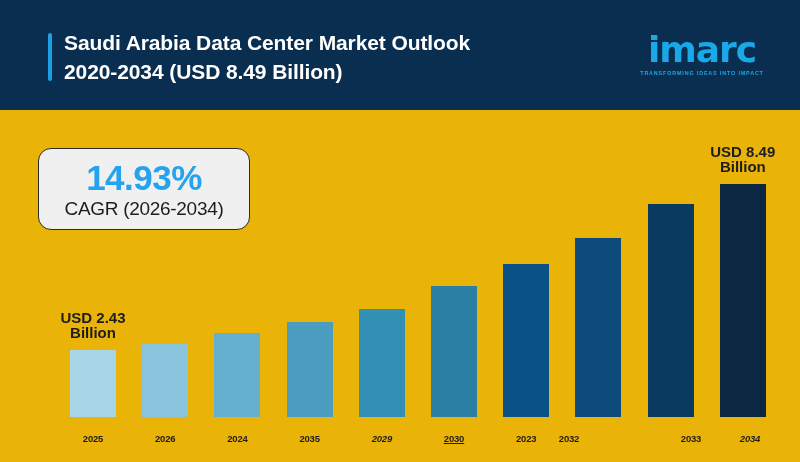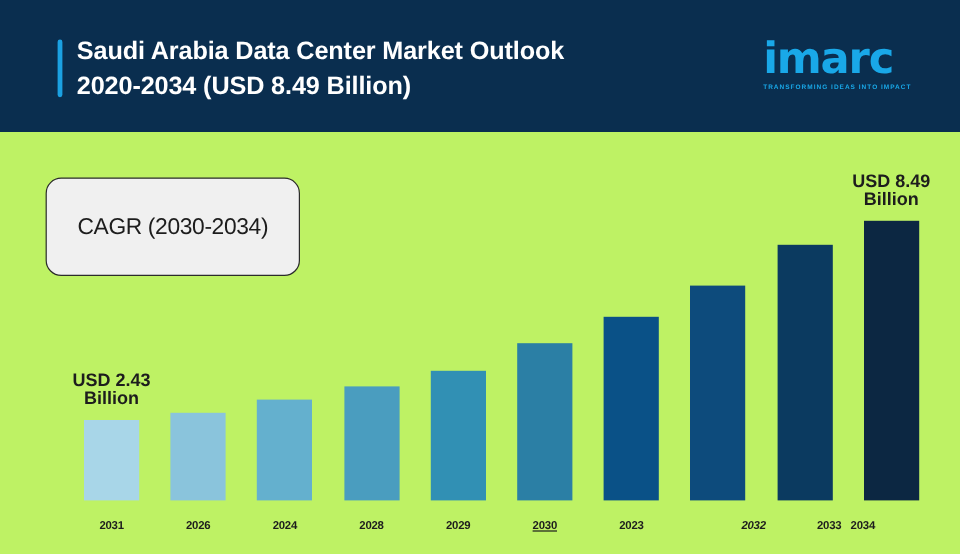--- a/index.html
+++ b/index.html
@@ -10,21 +10,21 @@
     width: 800px;
     height: 462px;
     background: #f0f0f0;
     font-family: "Liberation Sans", sans-serif;
     overflow: hidden;
   }
   #infographic {
     position: relative;
     width: 800px;
     height: 462px;
-    background: #bef264;
+    background: #eab308;
   }
 
   
   #header {
     position: absolute;
     left: 0; top: 0;
     width: 800px;
     height: 110px;
     background: #0a2e4f;
     box-sizing: border-box;
@@ -49,21 +49,21 @@
     letter-spacing: -0.1px;
     white-space: nowrap;
   }
 
   
   #logo {
     position: absolute;
     right: 32px; top: 33px;
     width: 132px;
     height: 50px;
-    text-align: left;
+    text-align: center;
   }
   #logo-word {
     color: #19a8e8;
     font-size: 36px;
     font-weight: bold;
     line-height: 34px;
     letter-spacing: -1px;
     font-family: "DejaVu Sans", sans-serif;
   }
   #logo-tagline {
@@ -154,67 +154,68 @@
       <div class="title-line">Saudi Arabia Data Center Market Outlook</div>
       <div class="title-line">2020-2034 (USD 8.49 Billion)</div>
     </div>
     <div id="logo">
       <div id="logo-word">imarc</div>
       <div id="logo-tagline">TRANSFORMING IDEAS INTO IMPACT</div>
     </div>
   </div>
 
   <div id="cagr-box">
-    <div id="cagr-label">CAGR (2030-2034)</div>
+    <div id="cagr-value">14.93%</div>
+    <div id="cagr-label">CAGR (2026-2034)</div>
   </div>
 
   <div id="chart">
       <div class="bar-slot" style="left: 70px; height: 66.5609px;">
         <div class="bar" style="height: 66.5609px; background: rgb(168, 214, 232);"></div>
         <div class="bar-value-label" style="bottom: 76.5609px;">
           <div>USD 2.43</div>
           <div>Billion</div>
         </div>
       </div>
-      <div class="x-label" style="left: 70px; width: 46px;">2031</div>
+      <div class="x-label" style="left: 70px; width: 46px;">2025</div>
       <div class="bar-slot" style="left: 142.2px; height: 72.8609px;">
         <div class="bar" style="height: 72.8609px; background: rgb(138, 196, 220);"></div>
       </div>
       <div class="x-label" style="left: 142.2px; width: 46px; text-align: center;">2026</div>
       <div class="bar-slot" style="left: 214.4px; height: 83.5435px;">
         <div class="bar" style="height: 83.5435px; background: rgb(100, 176, 206);"></div>
       </div>
       <div class="x-label" style="left: 214.4px; width: 46px;">2024</div>
       <div class="bar-slot" style="left: 286.6px; height: 95.3217px;">
         <div class="bar" style="height: 95.3217px; background: rgb(74, 157, 191);"></div>
       </div>
-      <div class="x-label" style="left: 286.6px; width: 46px;">2028</div>
+      <div class="x-label" style="left: 286.6px; width: 46px;">2035</div>
       <div class="bar-slot" style="left: 358.8px; height: 108.47px;">
         <div class="bar" style="height: 108.47px; background: rgb(49, 144, 180);"></div>
       </div>
-      <div class="x-label" style="left: 358.8px; width: 46px;">2029</div>
+      <div class="x-label" style="left: 358.8px; width: 46px; font-style: italic;">2029</div>
       <div class="bar-slot" style="left: 431px; height: 130.93px;">
         <div class="bar" style="height: 130.93px; background: rgb(43, 127, 165);"></div>
       </div>
       <div class="x-label" style="left: 431px; width: 46px; text-decoration: underline;">2030</div>
       <div class="bar-slot" style="left: 503.2px; height: 153.117px;">
         <div class="bar" style="height: 153.117px; background: rgb(10, 81, 135);"></div>
       </div>
       <div class="x-label" style="left: 503.2px; width: 46px;">2023</div>
       <div class="bar-slot" style="left: 575.4px; height: 178.591px;">
         <div class="bar" style="height: 178.591px; background: rgb(13, 75, 124);"></div>
       </div>
-      <div class="x-label" style="left: 605px; width: 46px; font-style: italic;">2032</div>
+      <div class="x-label" style="left: 546px; width: 46px;">2032</div>
       <div class="bar-slot" style="left: 647.6px; height: 213.378px;">
         <div class="bar" style="height: 213.378px; background: rgb(11, 58, 96);"></div>
       </div>
       <div class="x-label" style="left: 668px; width: 46px;">2033</div>
       <div class="bar-slot" style="left: 719.8px; height: 232.552px;">
         <div class="bar" style="height: 232.552px; background: rgb(12, 39, 66);"></div>
         <div class="bar-value-label" style="bottom: 242.552px;">
           <div>USD 8.49</div>
           <div>Billion</div>
         </div>
       </div>
-      <div class="x-label" style="left: 696px; width: 46px;">2034</div>
+      <div class="x-label" style="left: 727px; width: 46px; font-style: italic;">2034</div>
     </div>
 
 </div>
 
 </body></html>

